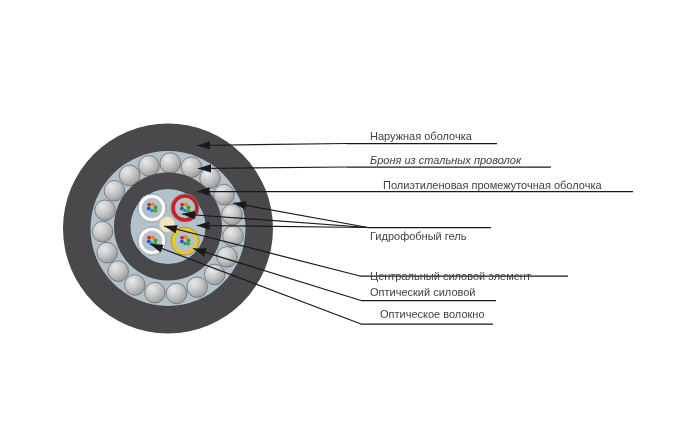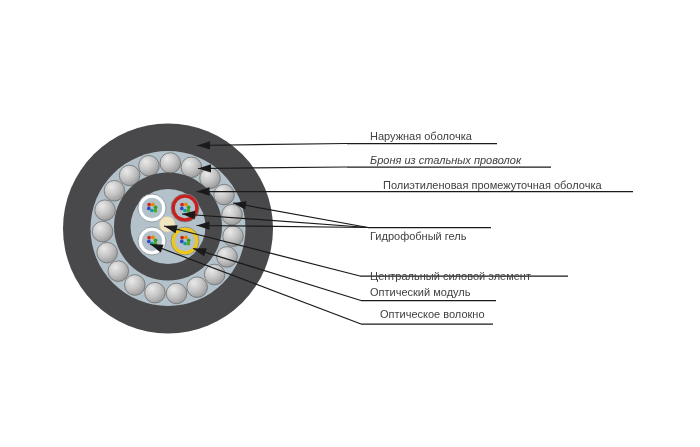--- a/index.html
+++ b/index.html
@@ -105,19 +105,19 @@
       <div class="callout-label" style="left: 370px; top: 176.5px; margin-left: 13px;">
         <div>Полиэтиленовая промежуточная оболочка</div>
       </div>
       <div class="callout-label" style="left: 370px; top: 228px;">
         <div>Гидрофобный гель</div>
       </div>
       <div class="callout-label" style="left: 370px; top: 244px; margin-top: 24px;">
         <div>Центральный силовой элемент</div>
       </div>
       <div class="callout-label" style="left: 370px; top: 283.5px;">
-        <div>Оптический модуль</div>
+        <div>Оптический силовой</div>
       </div>
       <div class="callout-label" style="left: 380px; top: 306px;">
         <div>Оптическое волокно</div>
       </div>
     </div>
 </div>
 
 </body></html>

